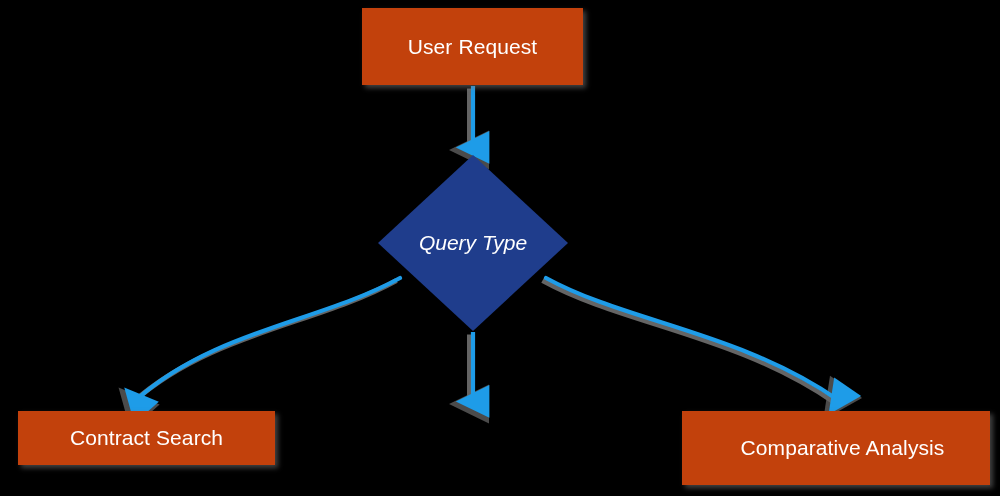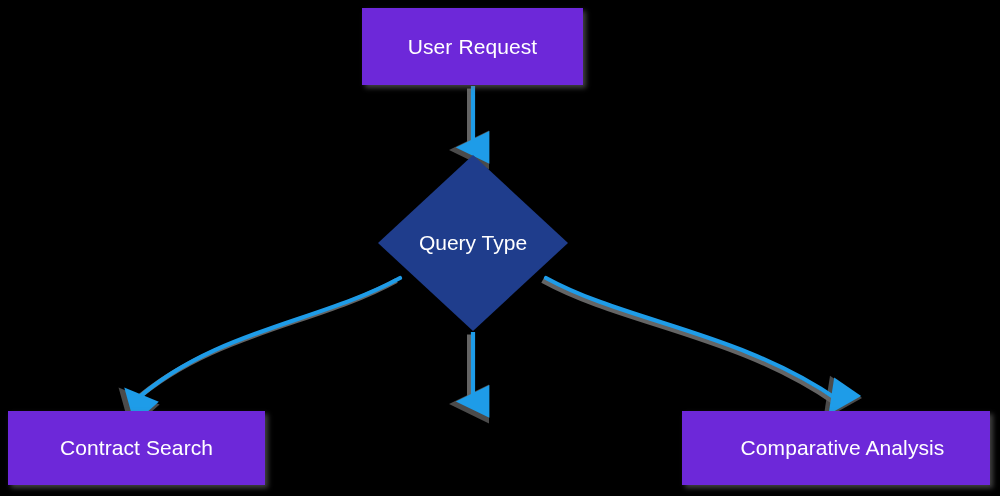--- a/index.html
+++ b/index.html
@@ -29,21 +29,21 @@
     align-items: center;
     justify-content: center;
     color: #ffffff;
     font-size: 21px;
     font-weight: 400;
     letter-spacing: 0.1px;
     white-space: nowrap;
     box-sizing: border-box;
   }
   .node-rect {
-    background: #6d28d9;
+    background: #c2410c;
     box-shadow: 3px 3px 5px rgba(120,120,120,0.55);
   }
   .node-diamond-wrap {
     position: absolute;
     display: flex;
     align-items: center;
     justify-content: center;
   }
   .diamond-shape {
     position: absolute;
@@ -53,22 +53,22 @@
     height: 100%;
   }
   .diamond-label {
     position: relative;
     z-index: 2;
     color: #ffffff;
     font-size: 21px;
     white-space: nowrap;
   }
   #n-user-request { left: 362px; top: 8px; width: 221px; height: 77px; }
-  #n-query-type   { left: 378px; top: 155px; width: 190px; height: 176px; }
-  #n-contract-search { left: 8px;   top: 411px; width: 257px; height: 74px; }
+  #n-query-type   { left: 378px; top: 155px; width: 190px; height: 176px; font-style: italic; }
+  #n-contract-search { left: 18px;   top: 411px; width: 257px; height: 54px; }
   #n-obligation-extraction { left: 321px; top: 411px; width: 304px; height: 74px; }
   #n-comparative-analysis  { left: 682px; top: 411px; width: 308px; height: 74px; padding-left: 13px; }
 </style>
 </head>
 <body>
 
 <div id="canvas">
 
   <svg id="edge-layer" viewBox="0 0 1000 496" width="1000" height="496" xmlns="http://www.w3.org/2000/svg">
     <defs>

